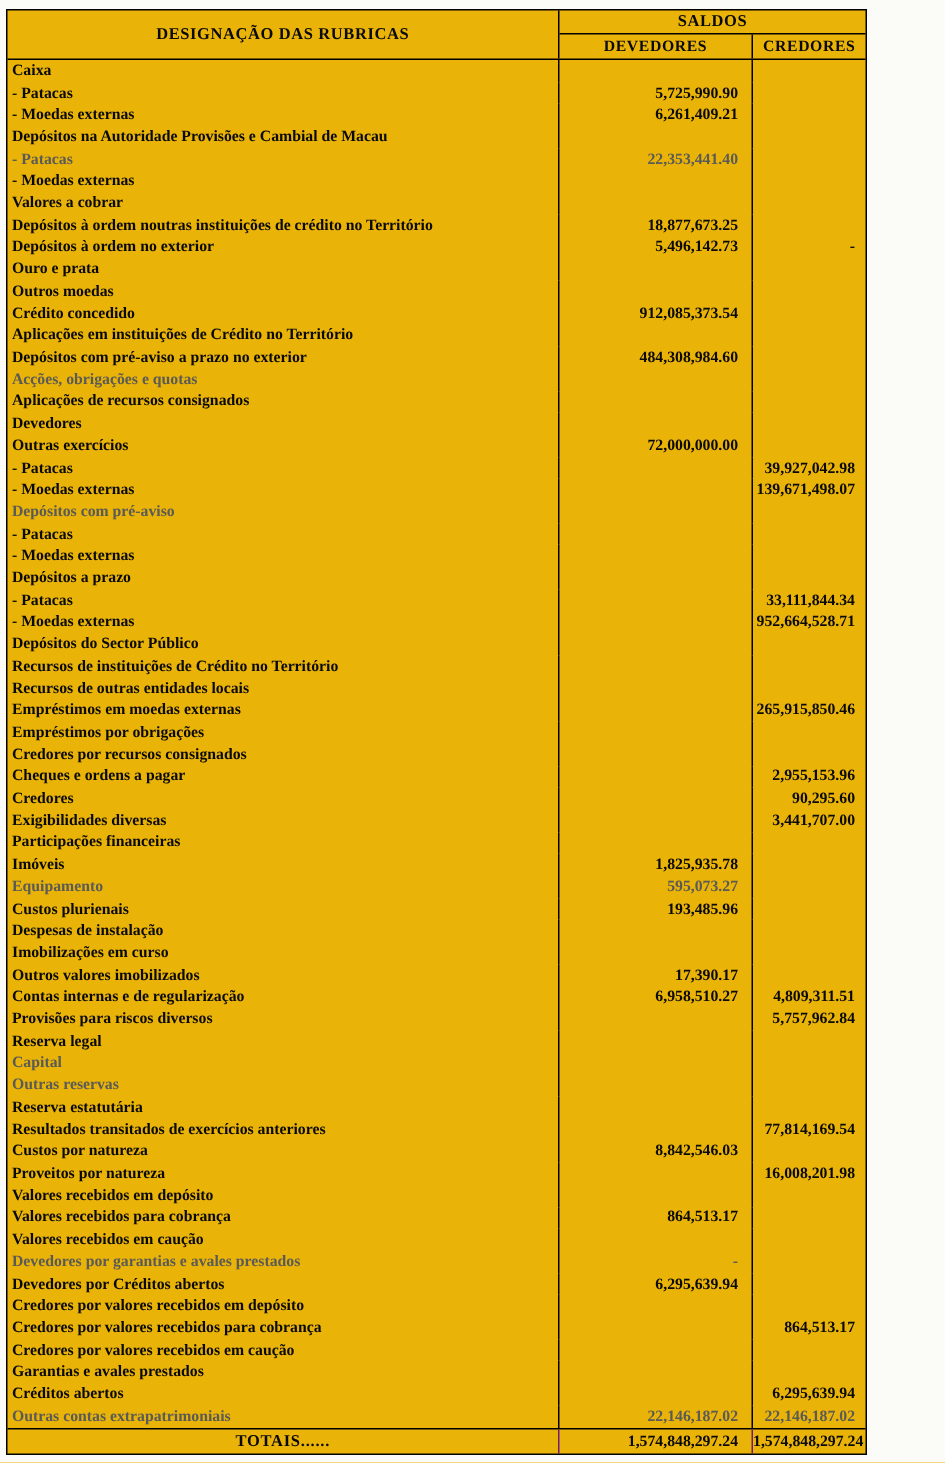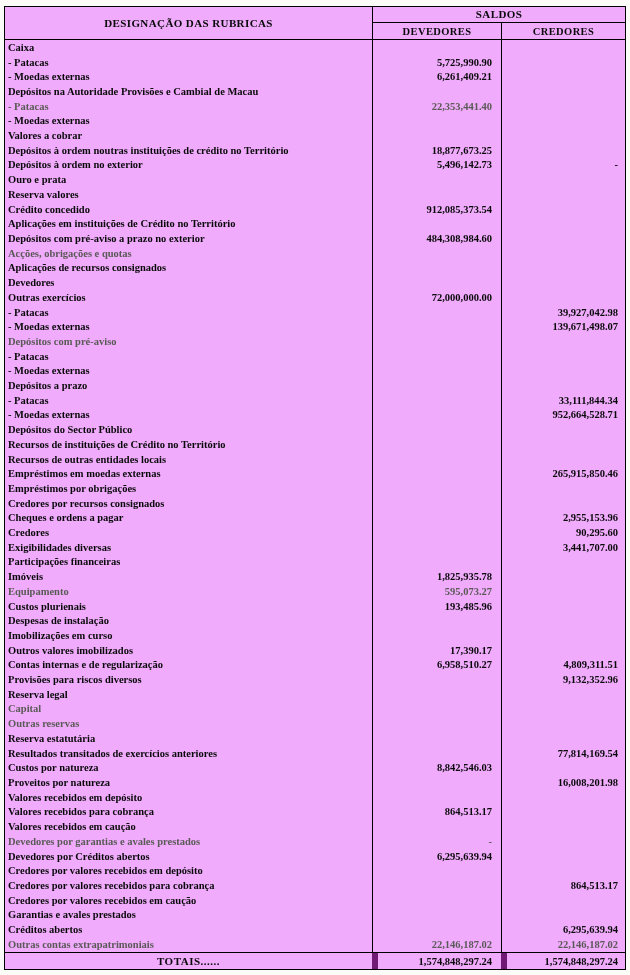--- a/index.html
+++ b/index.html
@@ -6,23 +6,23 @@
   html,body { width:630px; height:975px; }
   body {
     background:#fbfbf8;
     font-family:"Liberation Serif", serif;
     color:#0a0a0a;
     position:relative;
     overflow:hidden;
   }
   .sheet {
     position:absolute; left:4px; top:6px;
-    width:622px; height:964px;
+    width:574px; height:964px;
     border:1px solid #000;
-    background:#f0abfc;
+    background:#eab308;
     display:flex; flex-direction:column;
   }
   
   .header { flex:0 0 33px; display:flex; border-bottom:1px solid #000; }
   .h-label {
     flex:0 0 367px;
     display:flex; align-items:center; justify-content:center;
     font-weight:bold; font-size:11px; letter-spacing:.4px;
   }
   .h-right { flex:1; display:flex; flex-direction:column; border-left:1px solid #000;justify-content:space-between; }
@@ -47,21 +47,21 @@
   .c.cred { flex:1; border-left:1px solid #000; padding-right:7px; }
   .row.faded .c { color:#5a5a56; }
   
   .totals { flex:0 0 17px; display:flex; border-top:1px solid #000; }
   .t-label {
     flex:0 0 367px; display:flex; align-items:center; justify-content:center;
     font-weight:bold; font-size:11px; letter-spacing:.5px;
   }
   .t-dev, .t-cred {
     display:flex; align-items:center; justify-content:flex-end;
-    font-weight:bold; font-size:10.5px; border-left:6px solid #701a75;
+    font-weight:bold; font-size:10.5px; border-left:1px solid #701a75;
   }
   .t-dev { flex:0 0 129px; padding-right:9px; }
   .t-cred { flex:1; padding-right:7px; }
 </style>
 </head>
 <body>
 
 <div class="sheet">
 
   <div class="header">
@@ -120,21 +120,21 @@
         <div class="c label">Depósitos à ordem no exterior</div>
         <div class="c num dev">5,496,142.73</div>
         <div class="c num cred">-</div>
       </div>
       <div class="row">
         <div class="c label">Ouro e prata</div>
         <div class="c num dev"></div>
         <div class="c num cred"></div>
       </div>
       <div class="row">
-        <div class="c label">Reserva valores</div>
+        <div class="c label">Outros moedas</div>
         <div class="c num dev"></div>
         <div class="c num cred"></div>
       </div>
       <div class="row">
         <div class="c label">Crédito concedido</div>
         <div class="c num dev">912,085,373.54</div>
         <div class="c num cred"></div>
       </div>
       <div class="row">
         <div class="c label">Aplicações em instituições de Crédito no Território</div>
@@ -287,21 +287,21 @@
         <div class="c num cred"></div>
       </div>
       <div class="row">
         <div class="c label">Contas internas e de regularização</div>
         <div class="c num dev">6,958,510.27</div>
         <div class="c num cred">4,809,311.51</div>
       </div>
       <div class="row">
         <div class="c label">Provisões para riscos diversos</div>
         <div class="c num dev"></div>
-        <div class="c num cred">9,132,352.96</div>
+        <div class="c num cred">5,757,962.84</div>
       </div>
       <div class="row">
         <div class="c label">Reserva legal</div>
         <div class="c num dev"></div>
         <div class="c num cred"></div>
       </div>
       <div class="row faded">
         <div class="c label">Capital</div>
         <div class="c num dev"></div>
         <div class="c num cred"></div>

